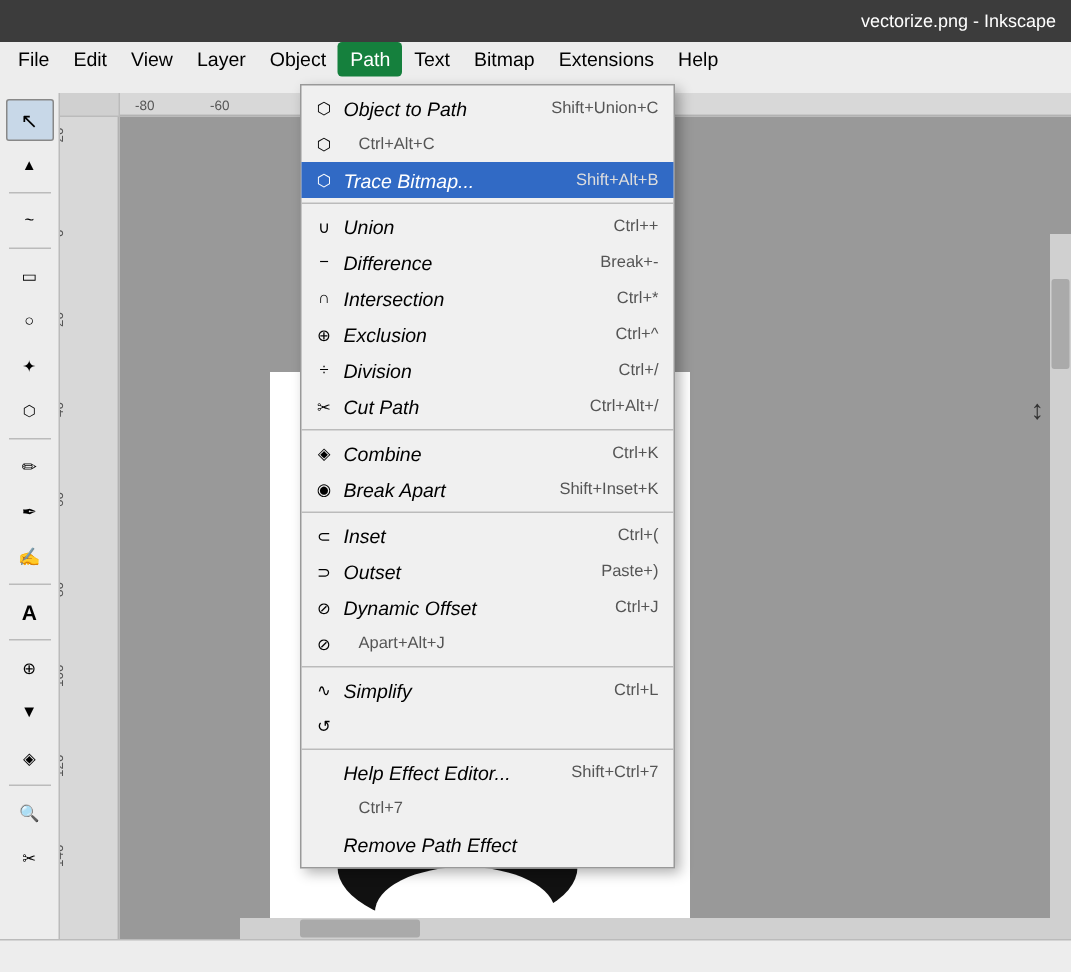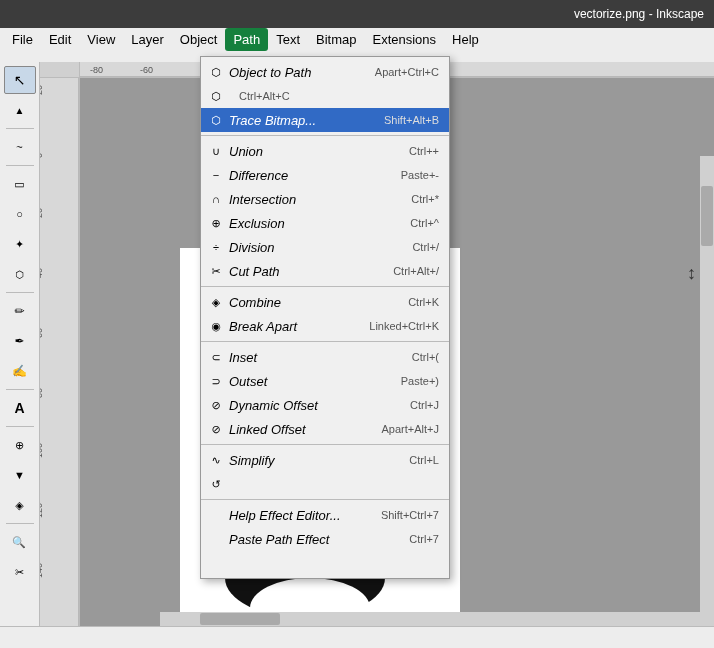--- a/index.html
+++ b/index.html
@@ -439,21 +439,21 @@
   <div class="scrollbar-h">
     <div class="scroll-thumb-h"></div>
   </div>
 </div>
 
 <div class="dropdown-menu">
 
   <div class="dropdown-item">
     <span class="item-icon">⬡</span>
     <span class="item-label">Object to Path</span>
-    <span class="item-shortcut">Apart+Ctrl+C</span>
+    <span class="item-shortcut">Shift+Union+C</span>
   </div>
 
   <div class="dropdown-item">
     <span class="item-icon">⬡</span>
     <span class="item-shortcut">Ctrl+Alt+C</span>
   </div>
 
   <div class="dropdown-item highlighted">
     <span class="item-icon">⬡</span>
     <span class="item-label">Trace Bitmap...</span>
@@ -463,21 +463,21 @@
 
   <div class="dropdown-item">
     <span class="item-icon">∪</span>
     <span class="item-label">Union</span>
     <span class="item-shortcut">Ctrl++</span>
   </div>
 
   <div class="dropdown-item">
     <span class="item-icon">−</span>
     <span class="item-label">Difference</span>
-    <span class="item-shortcut">Paste+-</span>
+    <span class="item-shortcut">Break+-</span>
   </div>
 
   <div class="dropdown-item">
     <span class="item-icon">∩</span>
     <span class="item-label">Intersection</span>
     <span class="item-shortcut">Ctrl+*</span>
   </div>
 
   <div class="dropdown-item">
     <span class="item-icon">⊕</span>
@@ -500,21 +500,21 @@
 
   <div class="dropdown-item">
     <span class="item-icon">◈</span>
     <span class="item-label">Combine</span>
     <span class="item-shortcut">Ctrl+K</span>
   </div>
 
   <div class="dropdown-item">
     <span class="item-icon">◉</span>
     <span class="item-label">Break Apart</span>
-    <span class="item-shortcut">Linked+Ctrl+K</span>
+    <span class="item-shortcut">Shift+Inset+K</span>
   </div>
   <div class="dropdown-sep"></div>
 
   <div class="dropdown-item">
     <span class="item-icon">⊂</span>
     <span class="item-label">Inset</span>
     <span class="item-shortcut">Ctrl+(</span>
   </div>
 
   <div class="dropdown-item">
@@ -524,21 +524,20 @@
   </div>
 
   <div class="dropdown-item">
     <span class="item-icon">⊘</span>
     <span class="item-label">Dynamic Offset</span>
     <span class="item-shortcut">Ctrl+J</span>
   </div>
 
   <div class="dropdown-item">
     <span class="item-icon">⊘</span>
-    <span class="item-label">Linked Offset</span>
     <span class="item-shortcut">Apart+Alt+J</span>
   </div>
   <div class="dropdown-sep"></div>
 
   <div class="dropdown-item">
     <span class="item-icon">∿</span>
     <span class="item-label">Simplify</span>
     <span class="item-shortcut">Ctrl+L</span>
   </div>
 
@@ -549,25 +548,25 @@
   <div class="dropdown-sep"></div>
 
   <div class="dropdown-item">
     <span class="item-icon"></span>
     <span class="item-label">Help Effect Editor...</span>
     <span class="item-shortcut">Shift+Ctrl+7</span>
   </div>
 
   <div class="dropdown-item">
     <span class="item-icon"></span>
-    <span class="item-label">Paste Path Effect</span>
     <span class="item-shortcut">Ctrl+7</span>
   </div>
 
   <div class="dropdown-item">
     <span class="item-icon"></span>
+    <span class="item-label">Remove Path Effect</span>
     <span class="item-shortcut"></span>
   </div>
 </div>
 
 <div class="status-bar">
   <span></span>
 </div>
 
 </body></html>

